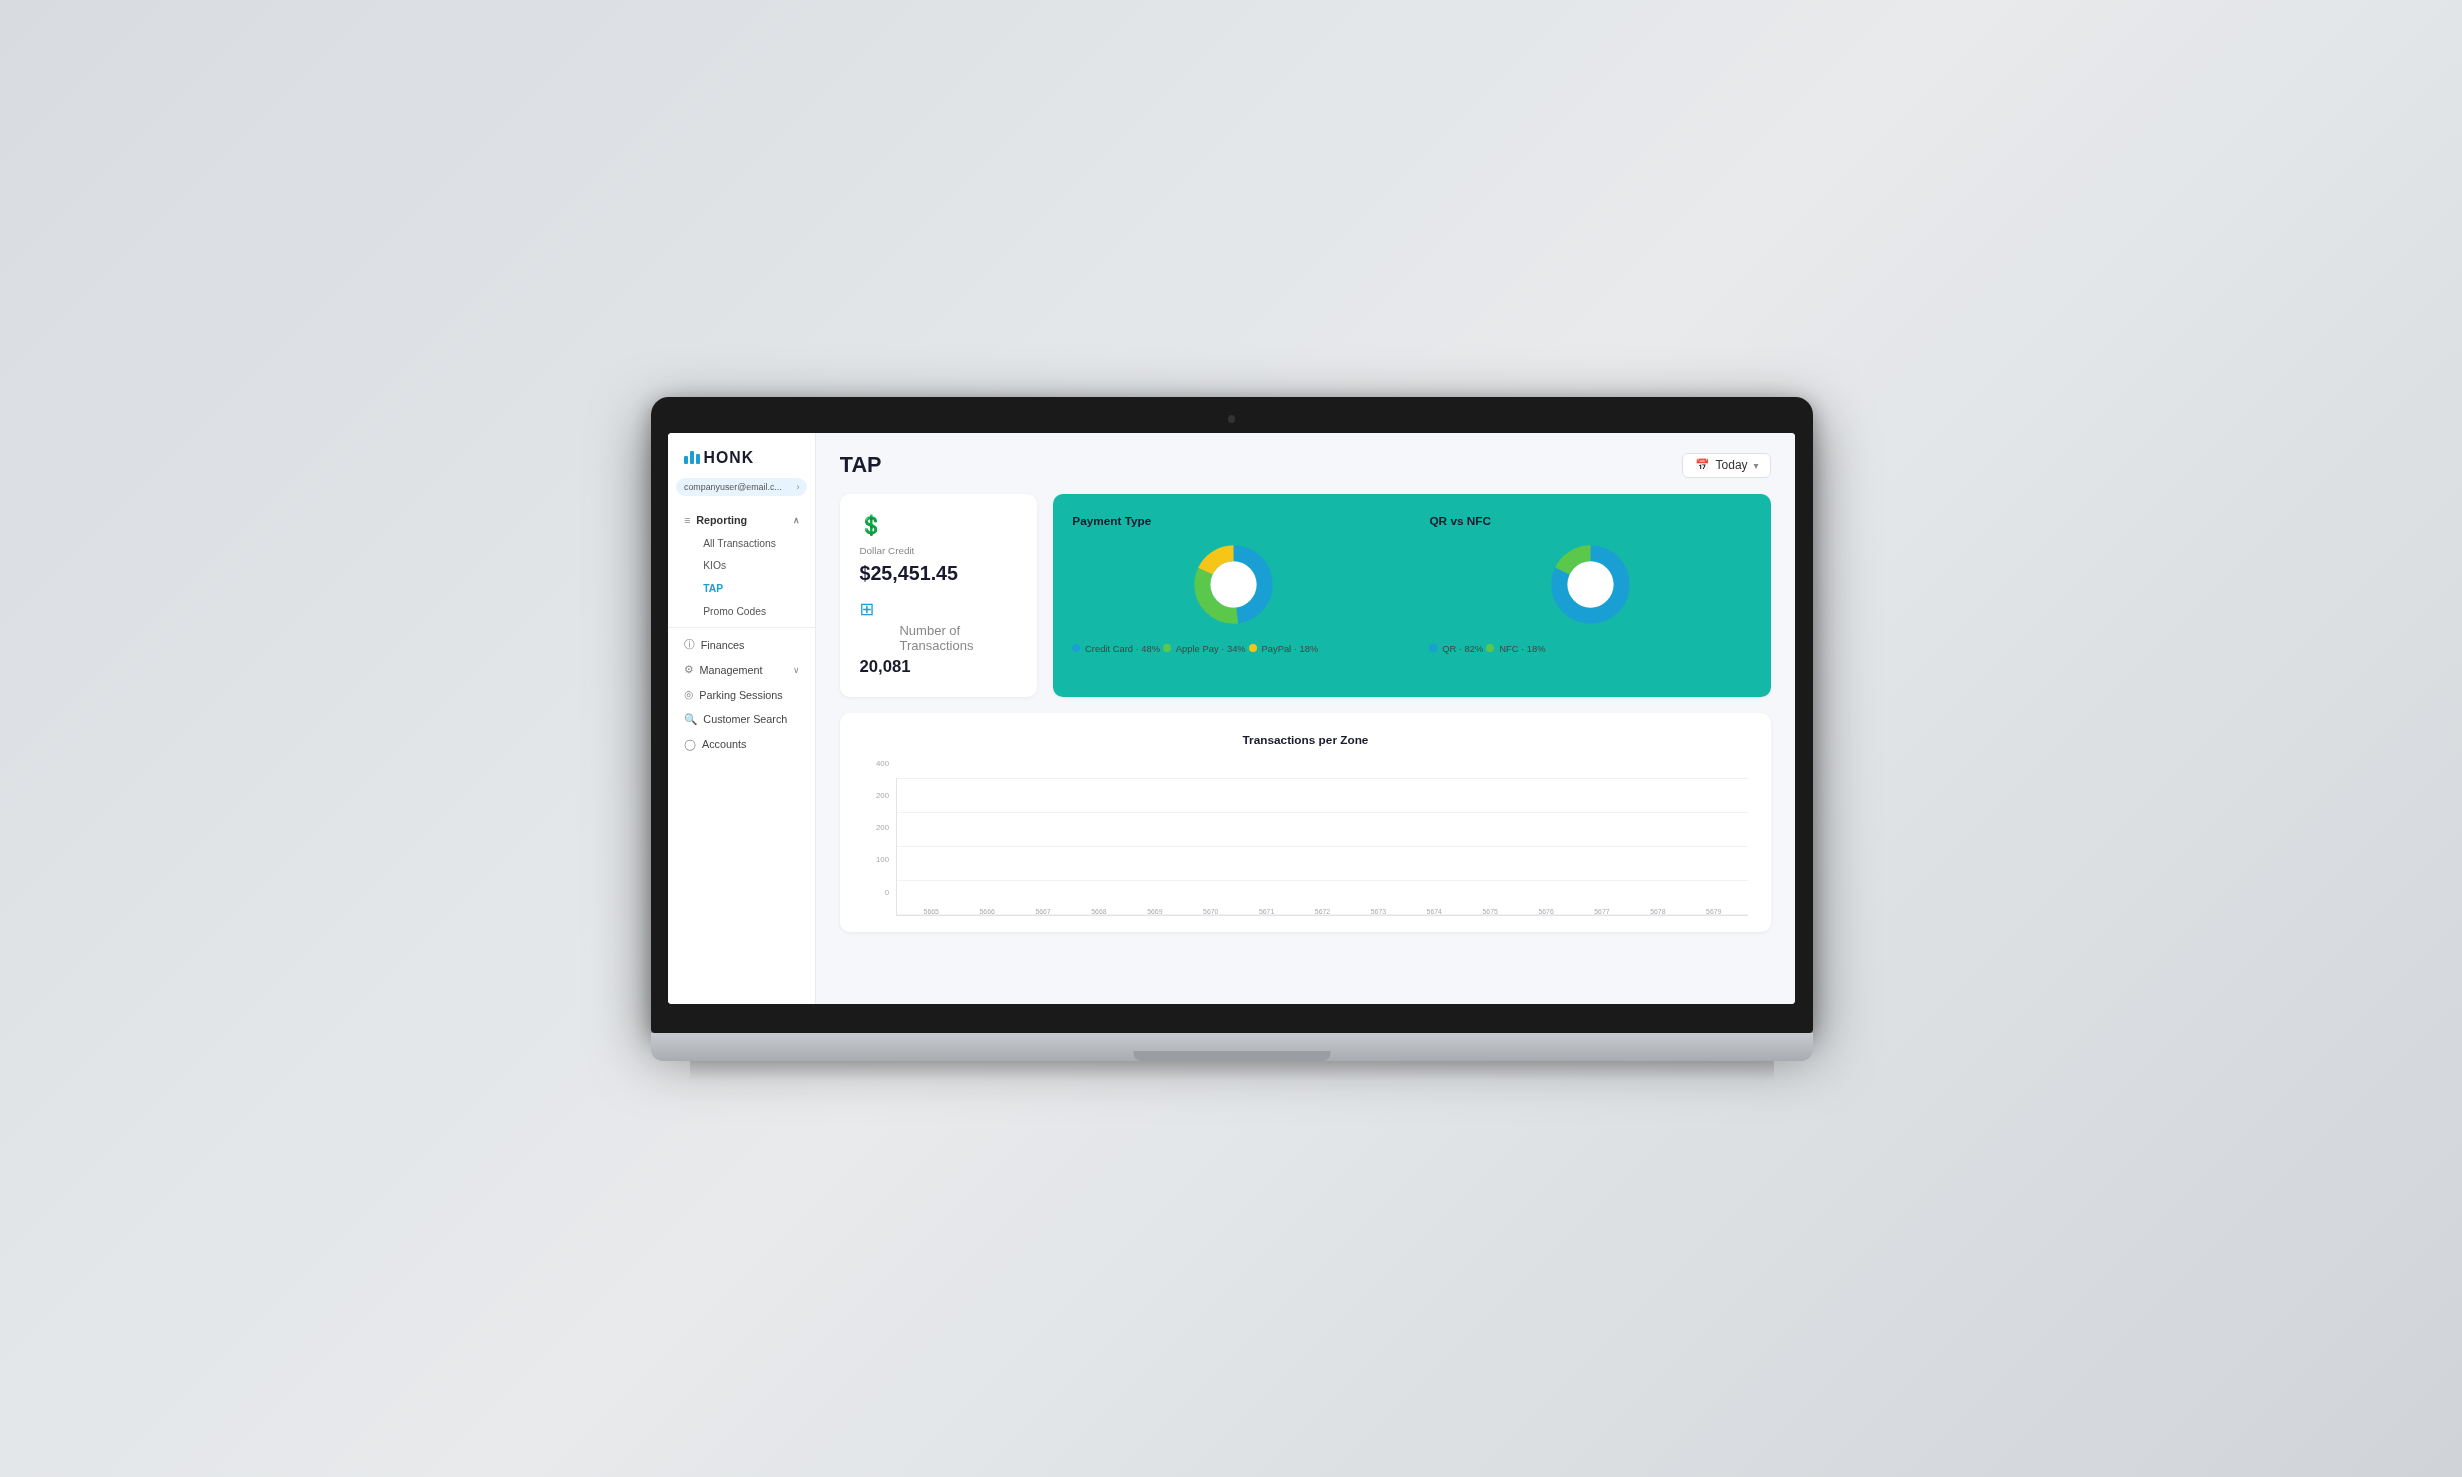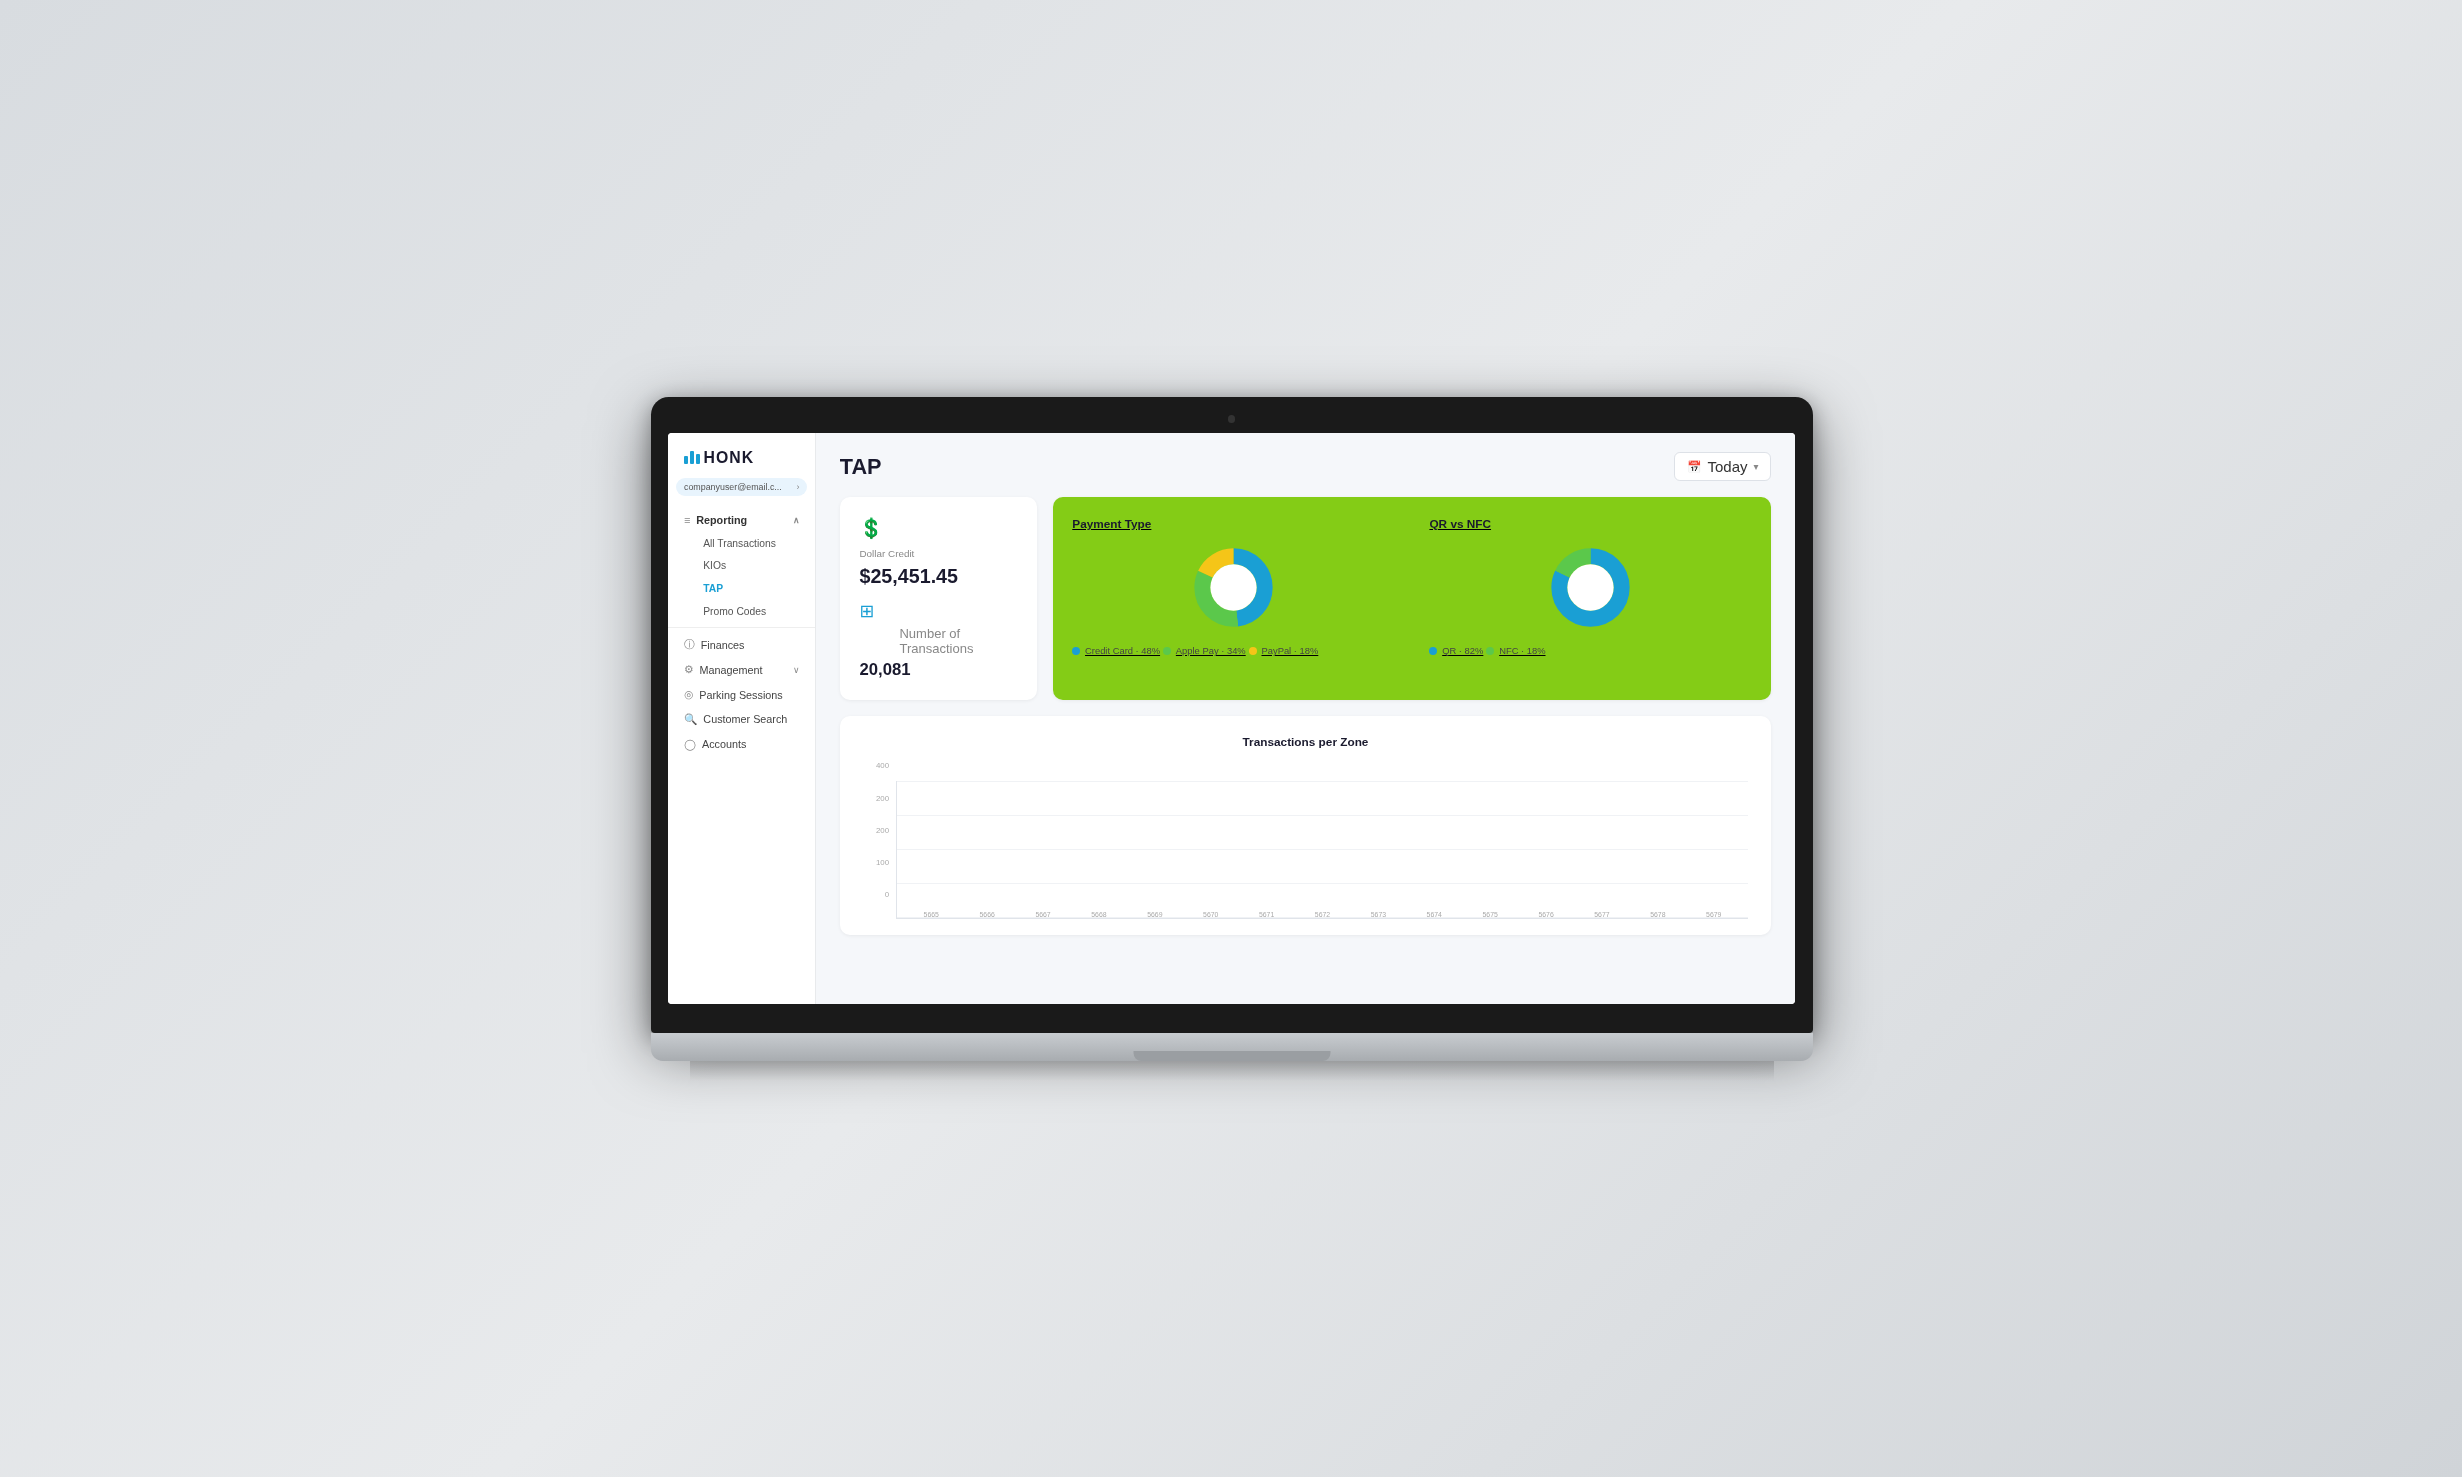--- a/index.html
+++ b/index.html
@@ -163,21 +163,21 @@
       display: flex;
       align-items: center;
       background: #fff;
       border: 1px solid #dde1e7;
       border-radius: 5.9px;
       padding: 4.9px 11.8px;
       gap: 5.9px;
       cursor: pointer;
     }
     .date-filter-icon { font-size: 11.8px; color: #1a9fd4; }
-    .date-filter-text { font-size: 15px; color: #333; font-weight: 500; }
+    .date-filter-text { font-size: 12px; color: #333; font-weight: 500; }
     .date-filter-arrow { font-size: 9.9px; color: #888; }
 
     
     .cards-row {
       display: flex;
       gap: 15.8px;
       margin-bottom: 15.8px;
     }
 
     .stat-card {
@@ -189,28 +189,27 @@
       box-shadow: 0 1px 3.9px rgba(0,0,0,0.06);
     }
     .stat-card-icon { font-size: 19.7px; margin-bottom: 7.9px; color: #1a9fd4; }
     .stat-card-label { font-size: 9.9px; color: #888; margin-bottom: 5.9px; }
     .stat-card-value { font-size: 19.7px; font-weight: 700; color: #1a1a2e; margin-bottom: 13.8px; }
     .stat-card-label2 { font-size: 13px; color: #888; margin-bottom: 3.9px; margin-left: 40px; }
     .stat-card-value2 { font-size: 16.7px; font-weight: 700; color: #1a1a2e; }
 
     
     .charts-card {
-      background: #84cc16;
+      background: #14b8a6;
       border-radius: 9.9px;
       padding: 19.7px;
       flex: 1;
       box-shadow: 0 1px 3.9px rgba(0,0,0,0.06);
       display: flex;
       gap: 35px;
-      text-decoration: underline;
     }
 
     .chart-section {
       flex: 1;
       display: flex;
       flex-direction: column;
       align-items: center;
     }
     .chart-title {
       font-size: 11.8px;

